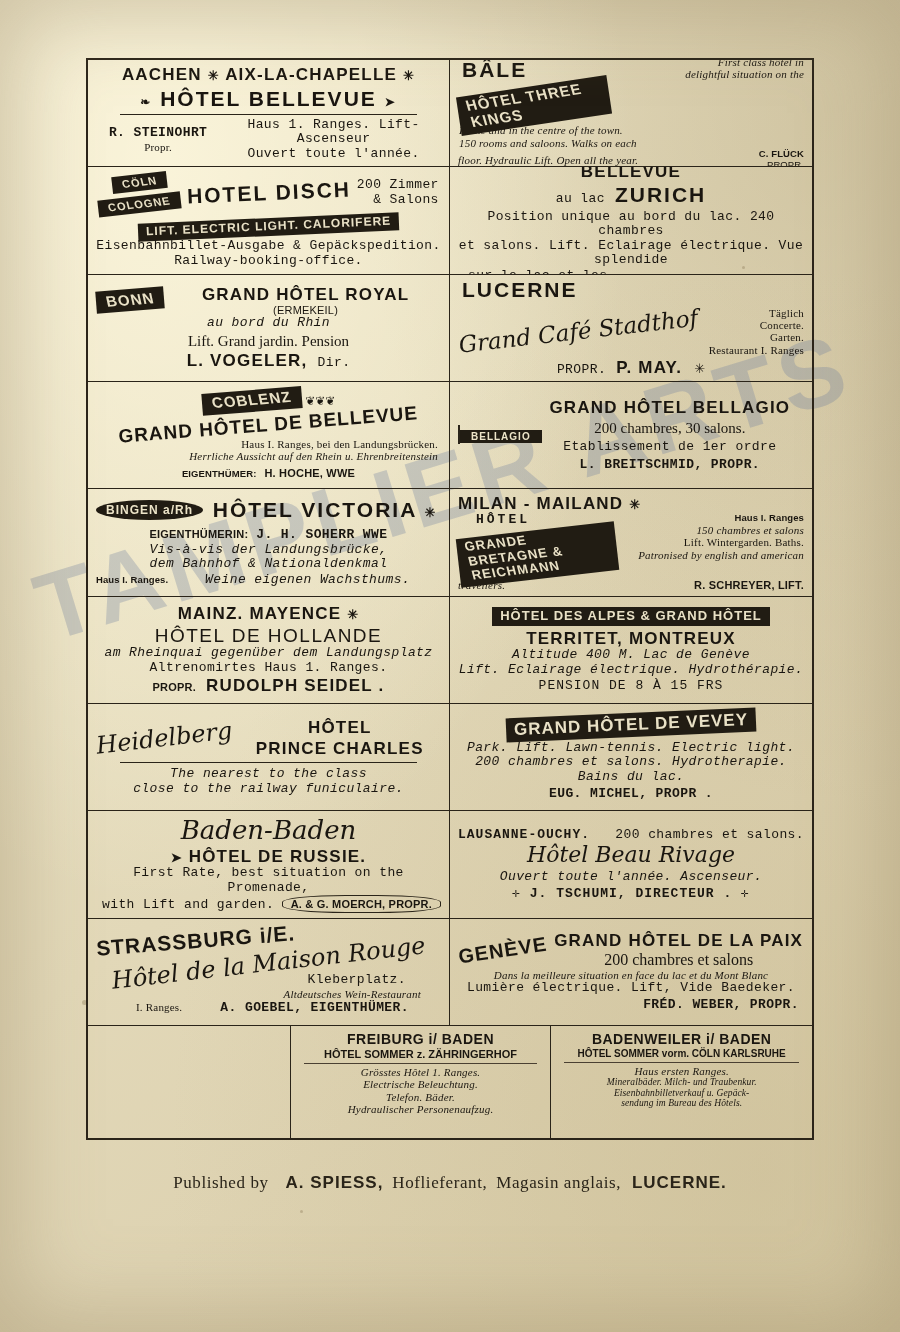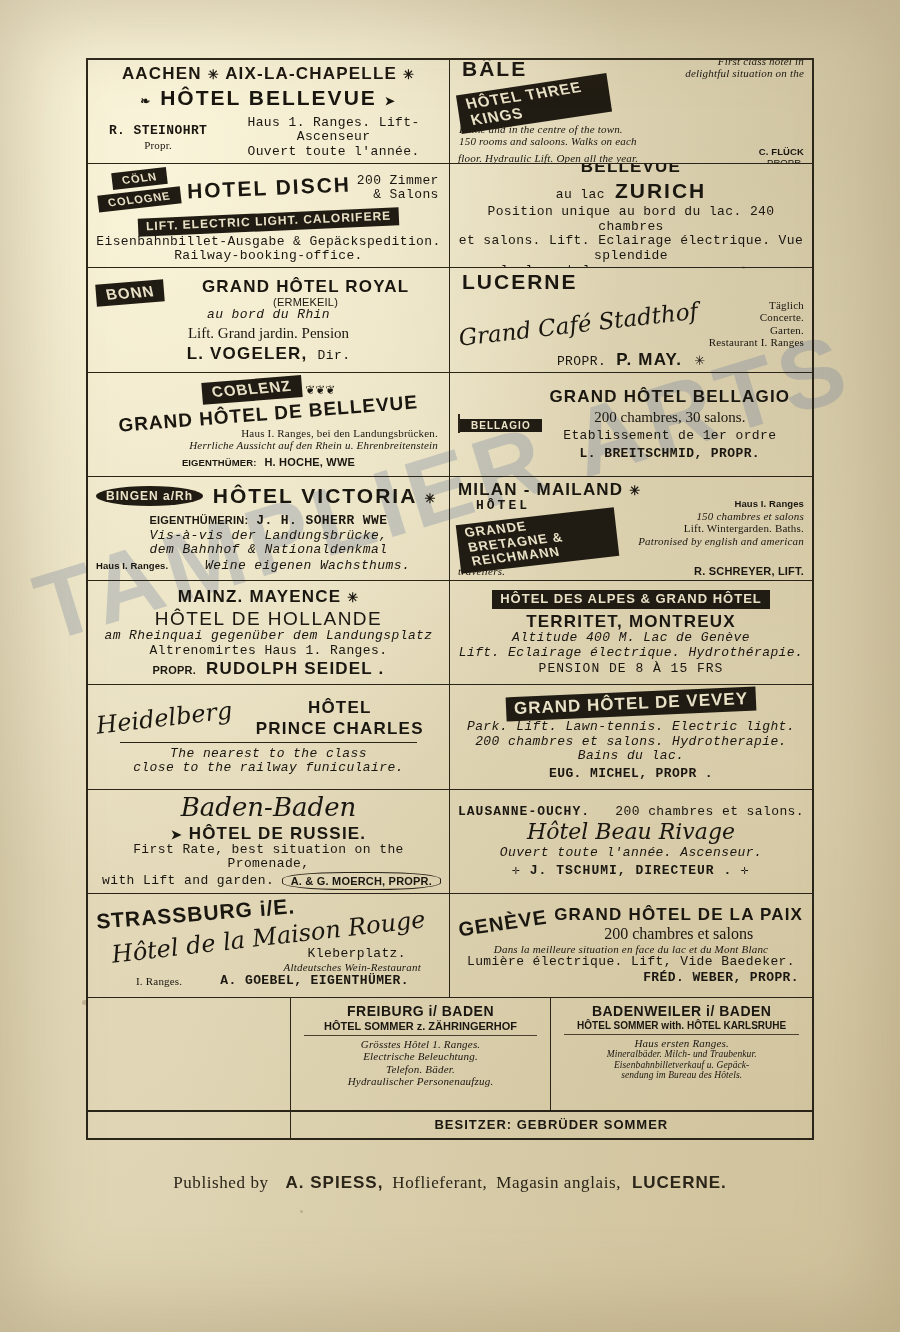--- a/index.html
+++ b/index.html
@@ -509,35 +509,29 @@
         <span class="ln sans" style="font-size:14px;font-weight:700;letter-spacing:0.5px">FREIBURG i/ BADEN</span>
         <span class="ln sans" style="font-size:11px;font-weight:700">HÔTEL SOMMER z. ZÄHRINGERHOF</span>
         <div class="rule rule-thin" style="width:96%;margin:3px auto 2px"></div>
         <span class="ln serif xs it">Grösstes Hôtel 1. Ranges.</span>
         <span class="ln serif xs it">Electrische Beleuchtung.</span>
         <span class="ln serif xs it">Telefon. Bäder.</span>
         <span class="ln serif xs it">Hydraulischer Personenaufzug.</span>
       </div>
       <div class="cell" style="flex:0 0 36%;justify-content:flex-start;padding-top:6px">
         <span class="ln sans" style="font-size:14px;font-weight:700;letter-spacing:0.5px">BADENWEILER i/ BADEN</span>
-        <span class="ln sans" style="font-size:10px;font-weight:700">HÔTEL SOMMER with. HÔTEL KARLSRUHE</span>
+        <span class="ln sans" style="font-size:10px;font-weight:700">HÔTEL SOMMER vorm. CÖLN KARLSRUHE</span>
         <div class="rule rule-thin" style="width:96%;margin:3px auto 2px"></div>
         <span class="ln serif xs it">Haus ersten Ranges.</span>
         <span class="ln serif xxs it">Mineralbäder. Milch- und Traubenkur.</span>
         <span class="ln serif xxs it">Eisenbahnbilletverkauf u. Gepäck-</span>
         <span class="ln serif xxs it">sendung im Bureau des Hôtels.</span>
       </div>
     </div>
 
-    <div class="row" style="flex:0 0 26px;border-top:1.5px solid #2a2419">
-      <div class="cell" style="flex:0 0 28%;border-right:1.5px solid #2a2419"></div>
-      <div class="cell" style="flex:1 1 auto;border-right:none;justify-content:center">
-        <span class="ln sans" style="font-size:13px;font-weight:700;letter-spacing:1px">BESITZER: GEBRÜDER SOMMER</span>
-      </div>
-    </div>
 
   </div>
 </div>
 
 <div class="vignette"></div>
 
 <div class="footer">
   <span>Published by</span>
   <span class="nm" style="margin-left:12px">A. SPIESS,</span>
   <span style="margin-left:4px">Hoflieferant,</span>

